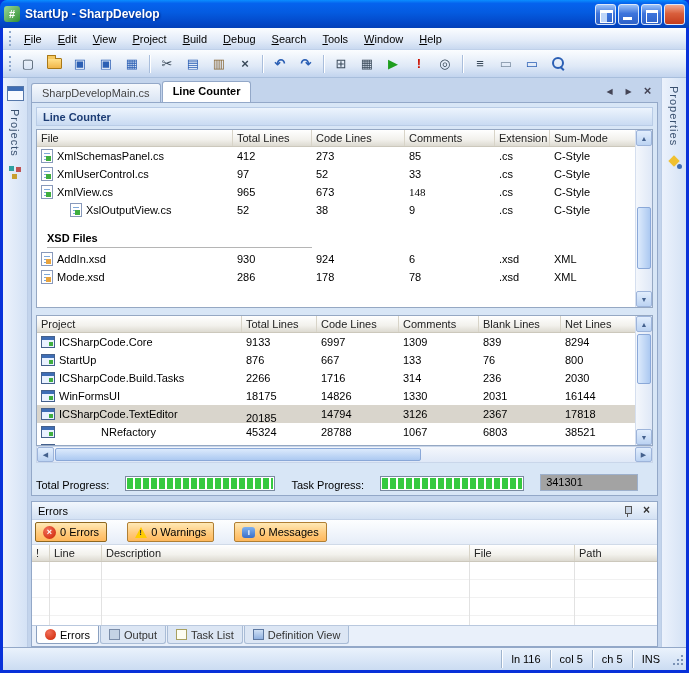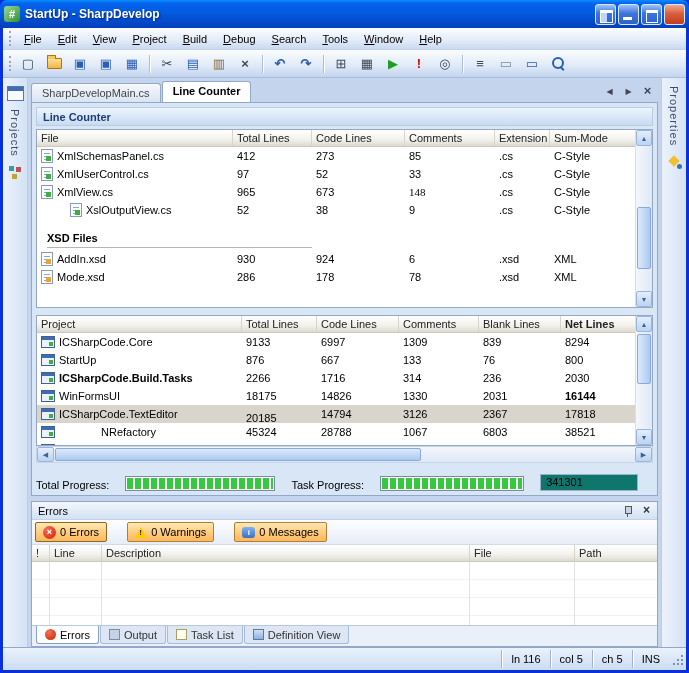--- a/index.html
+++ b/index.html
@@ -102,21 +102,21 @@
 .hbtn.rt::before{content:"▶";}
 .htrack{flex:1;position:relative;}
 .hthumb{position:absolute;top:1px;bottom:1px;left:1px;width:63%;background:linear-gradient(#DCEAFC,#ACC9F1);border:1px solid #8AA8D8;border-radius:2px;}
 
 
 .progressrow{height:26px;flex:none;display:flex;align-items:flex-end;gap:16px;margin-top:2px;}
 .plabel{white-space:nowrap;}
 .pbar{width:150px;height:15px;flex:none;background:#fff;border:1px solid #7A8AA0;position:relative;}
 .pbar.task{width:144px;}
 .pfill{position:absolute;inset:1px;background:repeating-linear-gradient(90deg,#35C93F 0 6px,#FFFFFF 6px 8px);}
-.pvalue{width:98px;height:17px;flex:none;background:#0f766e;border:1px solid #9DB0CC;line-height:15px;padding-left:5px;}
+.pvalue{width:98px;height:17px;flex:none;background:#a3a3a3;border:1px solid #9DB0CC;line-height:15px;padding-left:5px;}
 .splitter{height:5px;flex:none;}
 
 
 .errors-panel{height:146px;flex:none;border:1px solid #93A8C8;background:#F8FAFD;display:flex;flex-direction:column;}
 .ep-header{height:18px;flex:none;display:flex;align-items:center;padding:0 4px 0 6px;background:linear-gradient(#F2F7FD,#D3E1F3);border-bottom:1px solid #C3D2E8;}
 .ep-title{flex:1;}
 .pin{width:11px;height:12px;position:relative;margin-right:7px;}
 .pin::before{content:"";position:absolute;top:1px;left:3px;width:5px;height:6px;border:1px solid #555;background:#C8D4E4;}
 .pin::after{content:"";position:absolute;top:8px;left:5px;width:1px;height:4px;background:#555;}
 .ep-close{width:13px;font-weight:bold;font-size:12px;color:#333;text-align:center;line-height:13px;}
@@ -430,21 +430,21 @@
           </div>
         </div>
 
         <div class="tablebox projects">
           <div class="thead">
               <div class="hcell" style="width: 205px;">Project</div>
               <div class="hcell" style="width: 75px;">Total Lines</div>
               <div class="hcell" style="width: 82px;">Code Lines</div>
               <div class="hcell" style="width: 80px;">Comments</div>
               <div class="hcell" style="width: 82px;">Blank Lines</div>
-              <div class="hcell" style="width: 80px; font-weight: bold;">Net Lines</div>
+              <div class="hcell" style="width: 80px;">Net Lines</div>
             </div>
           <div>
               <div class="trow">
                 <div class="tcell" style="width: 205px;">
                   <span class="ficon project-icon"></span>
                   <span>ICSharpCode.Core</span>
                 </div>
                 <div class="tcell" style="width: 75px;">
                   <span>9133</span>
                 </div>
@@ -476,21 +476,21 @@
                   <span>133</span>
                 </div>
                 <div class="tcell" style="width: 82px;">
                   <span>76</span>
                 </div>
                 <div class="tcell" style="width: 80px;">
                   <span>800</span>
                 </div>
               </div>
               <div class="trow">
-                <div class="tcell" style="width: 205px; font-weight: bold;">
+                <div class="tcell" style="width: 205px;">
                   <span class="ficon project-icon"></span>
                   <span>ICSharpCode.Build.Tasks</span>
                 </div>
                 <div class="tcell" style="width: 75px;">
                   <span>2266</span>
                 </div>
                 <div class="tcell" style="width: 82px;">
                   <span>1716</span>
                 </div>
                 <div class="tcell" style="width: 80px;">
@@ -513,21 +513,21 @@
                 </div>
                 <div class="tcell" style="width: 82px;">
                   <span>14826</span>
                 </div>
                 <div class="tcell" style="width: 80px;">
                   <span>1330</span>
                 </div>
                 <div class="tcell" style="width: 82px;">
                   <span>2031</span>
                 </div>
-                <div class="tcell" style="width: 80px; font-weight: bold;">
+                <div class="tcell" style="width: 80px;">
                   <span>16144</span>
                 </div>
               </div>
               <div class="trow sel">
                 <div class="tcell" style="width: 205px;">
                   <span class="ficon project-icon"></span>
                   <span>ICSharpCode.TextEditor</span>
                 </div>
                 <div class="tcell" style="width: 75px; margin-top: 8px;">
                   <span>20185</span>

